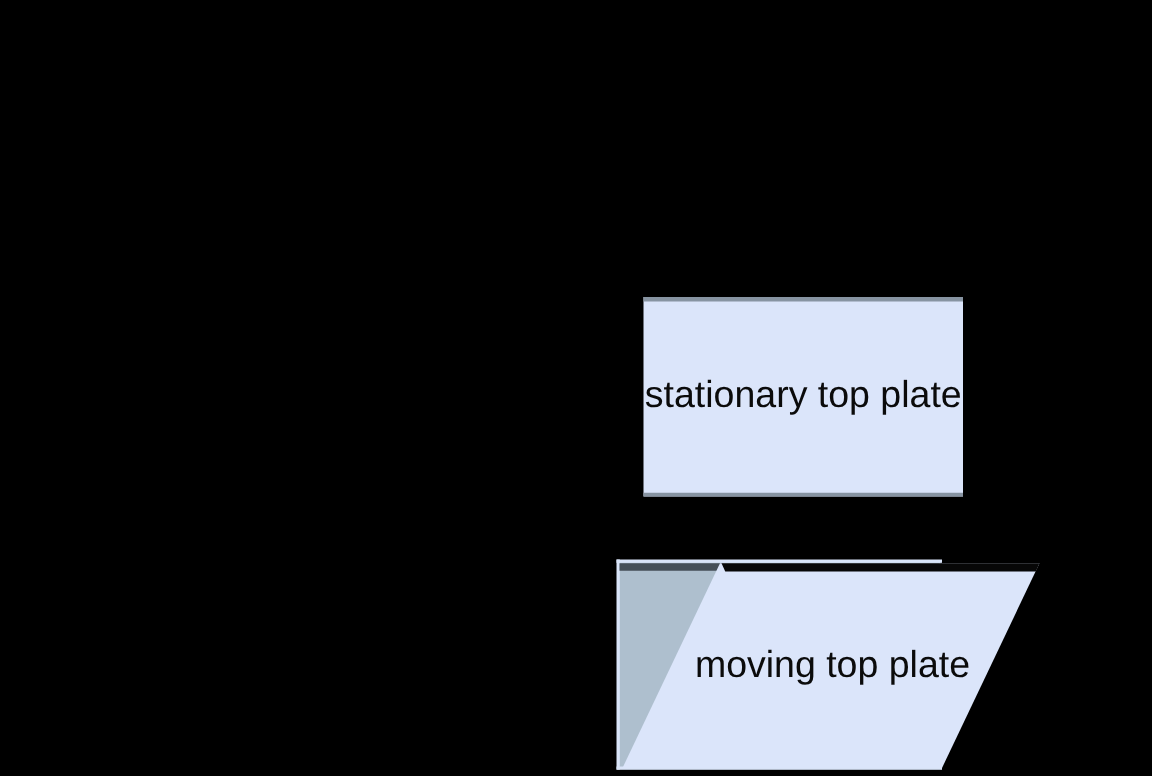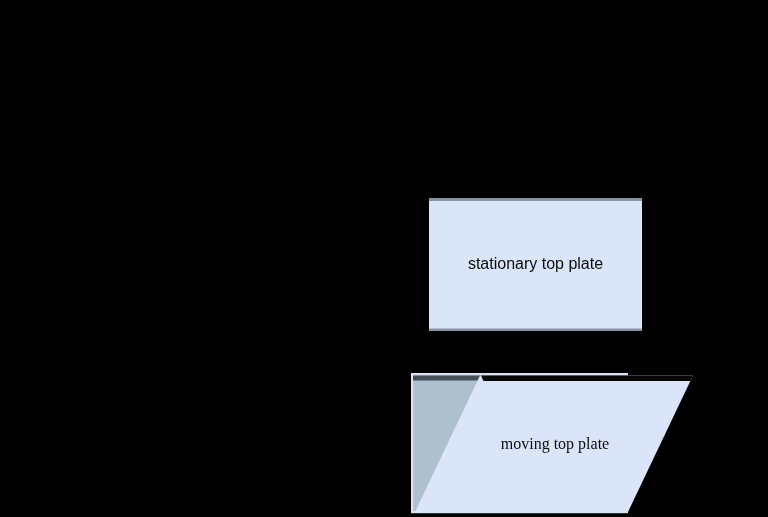--- a/index.html
+++ b/index.html
@@ -19,37 +19,36 @@
     position: absolute;
     left: 0;
     top: 0;
   }
   .plate-label {
     position: absolute;
     display: flex;
     align-items: center;
     justify-content: center;
     text-align: left;
-    font-size: 16px;
+    font-size: 25px;
     line-height: 33px;
     color: #0b0b0b;
     pointer-events: none;
   }
   .label-stationary {
     left: 429px;
     top: 198px;
     width: 213px;
     height: 131px;
   }
   .label-moving {
     left: 447px;
     top: 378px;
     width: 216px;
     height: 131px;
-    font-family: Liberation Serif, serif;
   }
 </style>
 </head>
 <body>
 
 <div class="canvas">
 
   <svg width="768" height="517" viewBox="0 0 768 517">
 
     <g>

